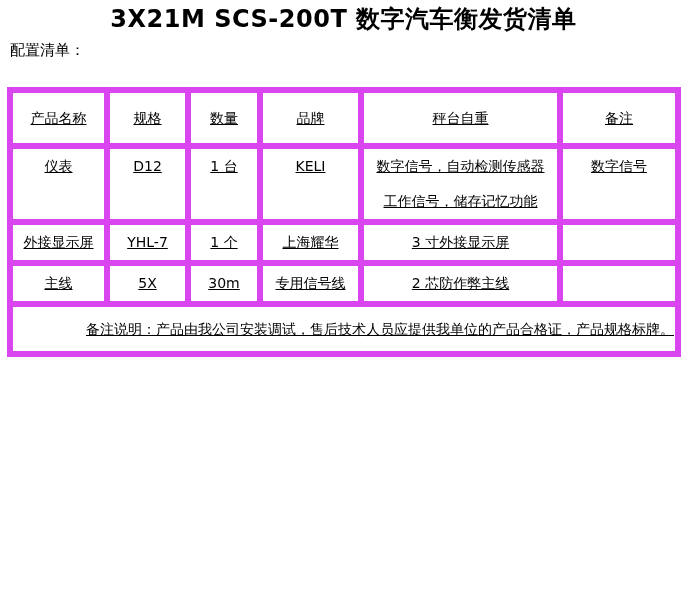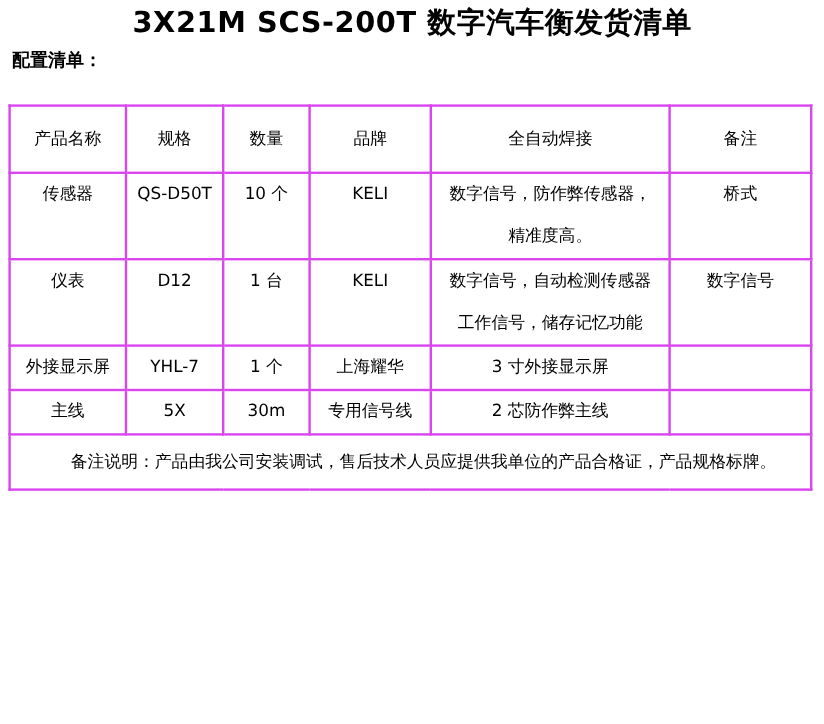--- a/index.html
+++ b/index.html
@@ -14,56 +14,57 @@
     margin-top: 7px;
     text-align: center;
     font-size: 24px;
     font-weight: bold;
     letter-spacing: 0.5px;
     line-height: 24px;
   }
   .doc-subtitle {
     margin: 9px 0 0 10px;
     font-size: 15px;
-    font-weight: bold;
+    font-weight: normal;
     line-height: 20px;
   }
   table.config-table {
     margin: 27px 0 0 7px;
     border-collapse: collapse;
     table-layout: fixed;
     width: 668px;
     border: 2px solid #000;
   }
   .config-table th, .config-table td {
-    border: 2px solid #d946ef;
+    border: 6px solid #d946ef;
     font-size: 14px;
     font-weight: normal;
     text-align: center;
     padding: 0 1px;
+    text-decoration: underline;
   }
   .config-table th {
     vertical-align: middle;
     line-height: 20px;
   }
   .config-table td {
     vertical-align: top;
     line-height: 35px;
   }
   .cell-params, .cell-note { white-space: pre-line; }
   tr.h-header   { height: 56px; }
   tr.h-row-0    { height: 109px; }
   tr.h-row-1    { height: 69px; }
   tr.h-row-2    { height: 69px; }
   tr.h-row-3    { height: 37px; }
   tr.h-row-4    { height: 37px; padding-left: 36px; }
   tr.h-row-5    { height: 33px; }
   tr.h-footnote { height: 46px; }
   td.footnote-cell {
-    text-align: center;
+    text-align: right;
     padding-left: 23px;
     line-height: 44px;
     vertical-align: middle;
     white-space: normal;
   }
 </style>
 </head>
 <body style="background: rgb(255, 255, 255);">
 
 <div>
@@ -80,34 +81,25 @@
       <col style="width:101px">
         <col style="width:199px">
         <col style="width:118px">
     </colgroup>
     <tbody>
       <tr class="h-header">
         <th>产品名称</th>
         <th>规格</th>
         <th>数量</th>
         <th>品牌</th>
-        <th>全自动焊接</th>
+        <th>秤台自重</th>
         <th>备注</th>
       </tr>
 
 
-      <tr class="h-row-1">
-        <td class="cell-name">传感器</td>
-        <td class="cell-spec">QS-D50T</td>
-        <td class="cell-qty">10 个</td>
-        <td class="cell-brand">KELI</td>
-        <td class="cell-params">数字信号，防作弊传感器，
-精准度高。</td>
-        <td class="cell-note">桥式</td>
-      </tr>
 
       <tr class="h-row-2">
         <td class="cell-name">仪表</td>
         <td class="cell-spec">D12</td>
         <td class="cell-qty">1 台</td>
         <td class="cell-brand">KELI</td>
         <td class="cell-params">数字信号，自动检测传感器
 工作信号，储存记忆功能</td>
         <td class="cell-note">数字信号</td>
       </tr>

